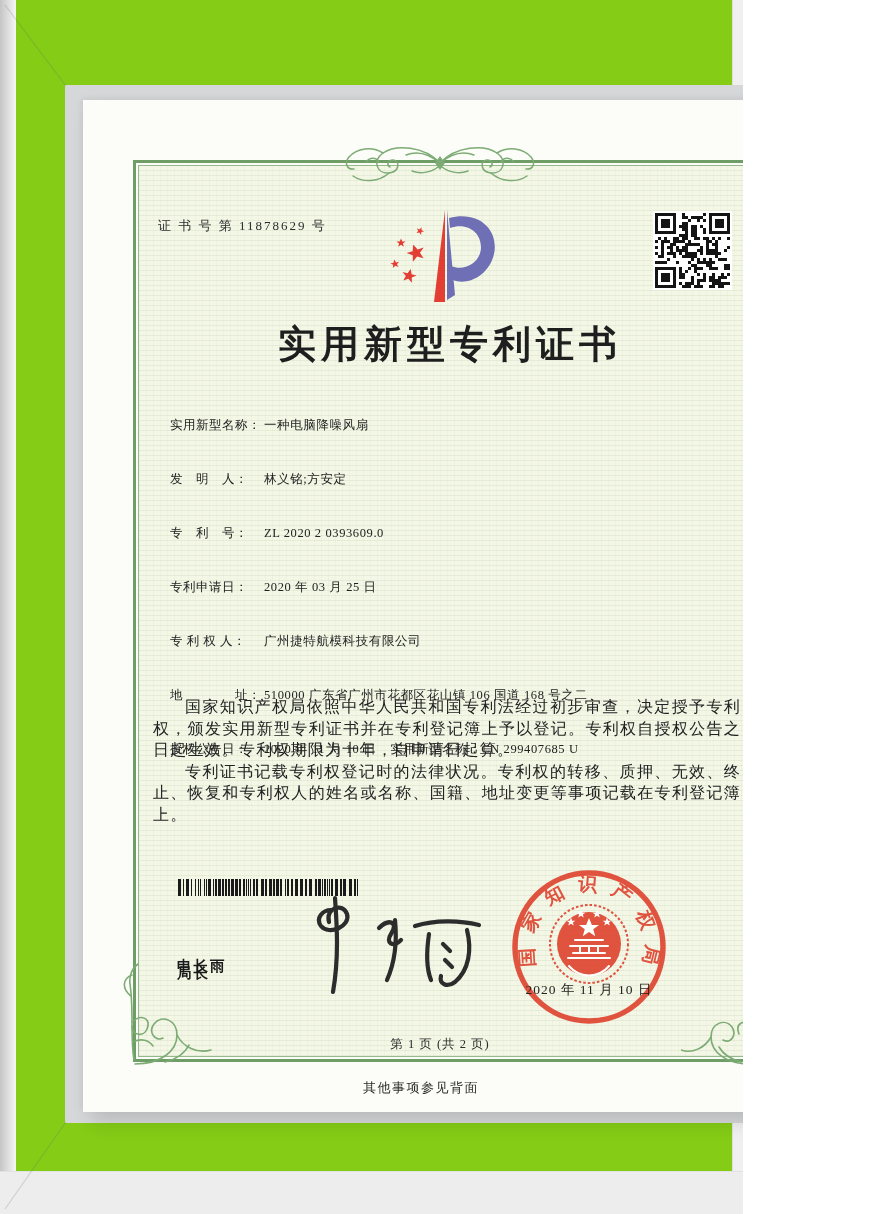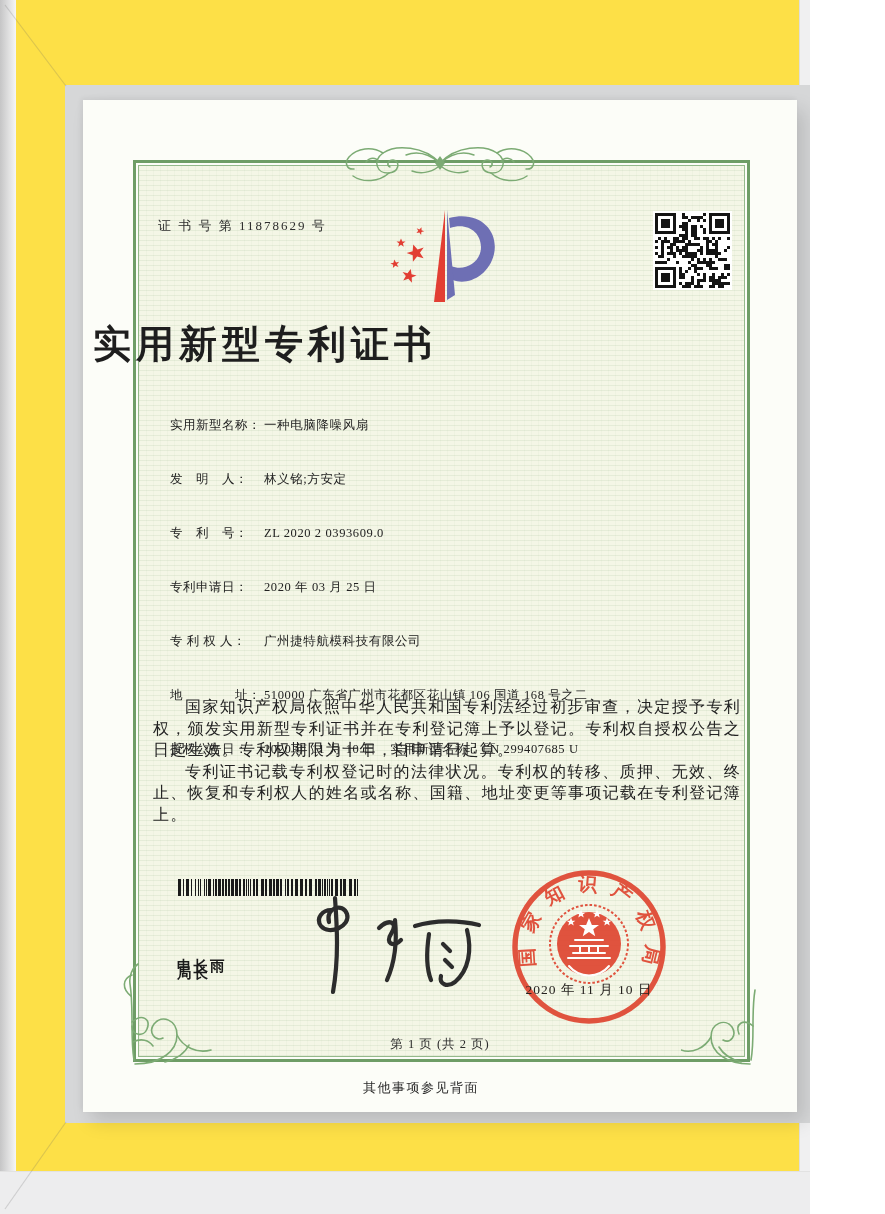--- a/index.html
+++ b/index.html
@@ -1,16 +1,16 @@
 <!DOCTYPE html>
 <html><head>
 <meta charset="utf-8">
 <style>
   html,body{margin:0;padding:0;background:#ffffff;}
-  .photo{position:relative;width:810px;height:1214px;background:#fde047;overflow:hidden;
+  .photo{position:relative;width:743px;height:1214px;background:#84cc16;overflow:hidden;
          font-family:"Liberation Serif","DejaVu Serif",serif;}
   .edge-left{position:absolute;left:0;top:0;width:16px;height:100%;
              background:linear-gradient(90deg,#c5c5c6,#f6f6f6);}
   .edge-right{position:absolute;right:0;top:0;width:10px;height:100%;
               background:#f0f0f1;border-left:1px solid #dedede;}
   .edge-bottom{position:absolute;left:0;bottom:0;width:100%;height:42px;
                background:#ededee;border-top:1px solid #e2e2e2;}
   .frame-bevel{position:absolute;left:0;top:0;z-index:3;pointer-events:none;}
   .mat{position:absolute;left:65px;top:85px;width:810px;height:1038px;background:#d6d7d8;}
   .paper{position:absolute;left:83px;top:100px;width:714px;height:1012px;background:#fcfdf8;
@@ -23,21 +23,21 @@
                  repeating-linear-gradient(0deg, rgba(128,168,118,.13) 0 1px, transparent 1px 5px),
                  repeating-linear-gradient(90deg, rgba(128,168,118,.05) 0 1px, transparent 1px 7px),
                  #f4f6e6;}
   .orn{position:absolute;z-index:4;}
   .orn-top{left:247px;top:40px;}
   .orn-bl{left:38px;top:852px;}
   .orn-br{left:598px;top:878px;}
   .cert-no{position:absolute;left:75px;top:117px;font-size:13px;letter-spacing:2px;color:#2d2d2d;z-index:5;}
   .logo{position:absolute;left:306px;top:104px;z-index:5;}
   .qr{position:absolute;left:570px;top:111px;width:75px;height:75px;background:#ffffff;padding:2px;z-index:5;}
-  .title{position:absolute;left:0;right:0;top:219px;font-size:38px;font-weight:600;
+  .title{position:absolute;left:0;right:0;top:219px;text-align:center;font-size:38px;font-weight:600;
          letter-spacing:5px;color:#1e1e1e;transform:translateX(10px);z-index:5;}
   .fields{position:absolute;left:87px;top:305px;right:34px;z-index:5;color:#222;}
   .frow{height:42px;padding-top:12px;font-size:12.5px;letter-spacing:.5px;white-space:nowrap;}
   .flabel{display:inline-block;width:94px;}
   .fvalue{letter-spacing:.6px;}
   .fpair2{margin-left:14px;}
   .paras{position:absolute;left:70px;top:596px;width:588px;font-size:16px;line-height:21.5px;
          letter-spacing:1.2px;text-align:justify;color:#222;z-index:5;}
   .paras p{margin:0;text-indent:2em;}
   .barcode{position:absolute;left:95px;top:779px;width:181px;height:17px;z-index:5;}

